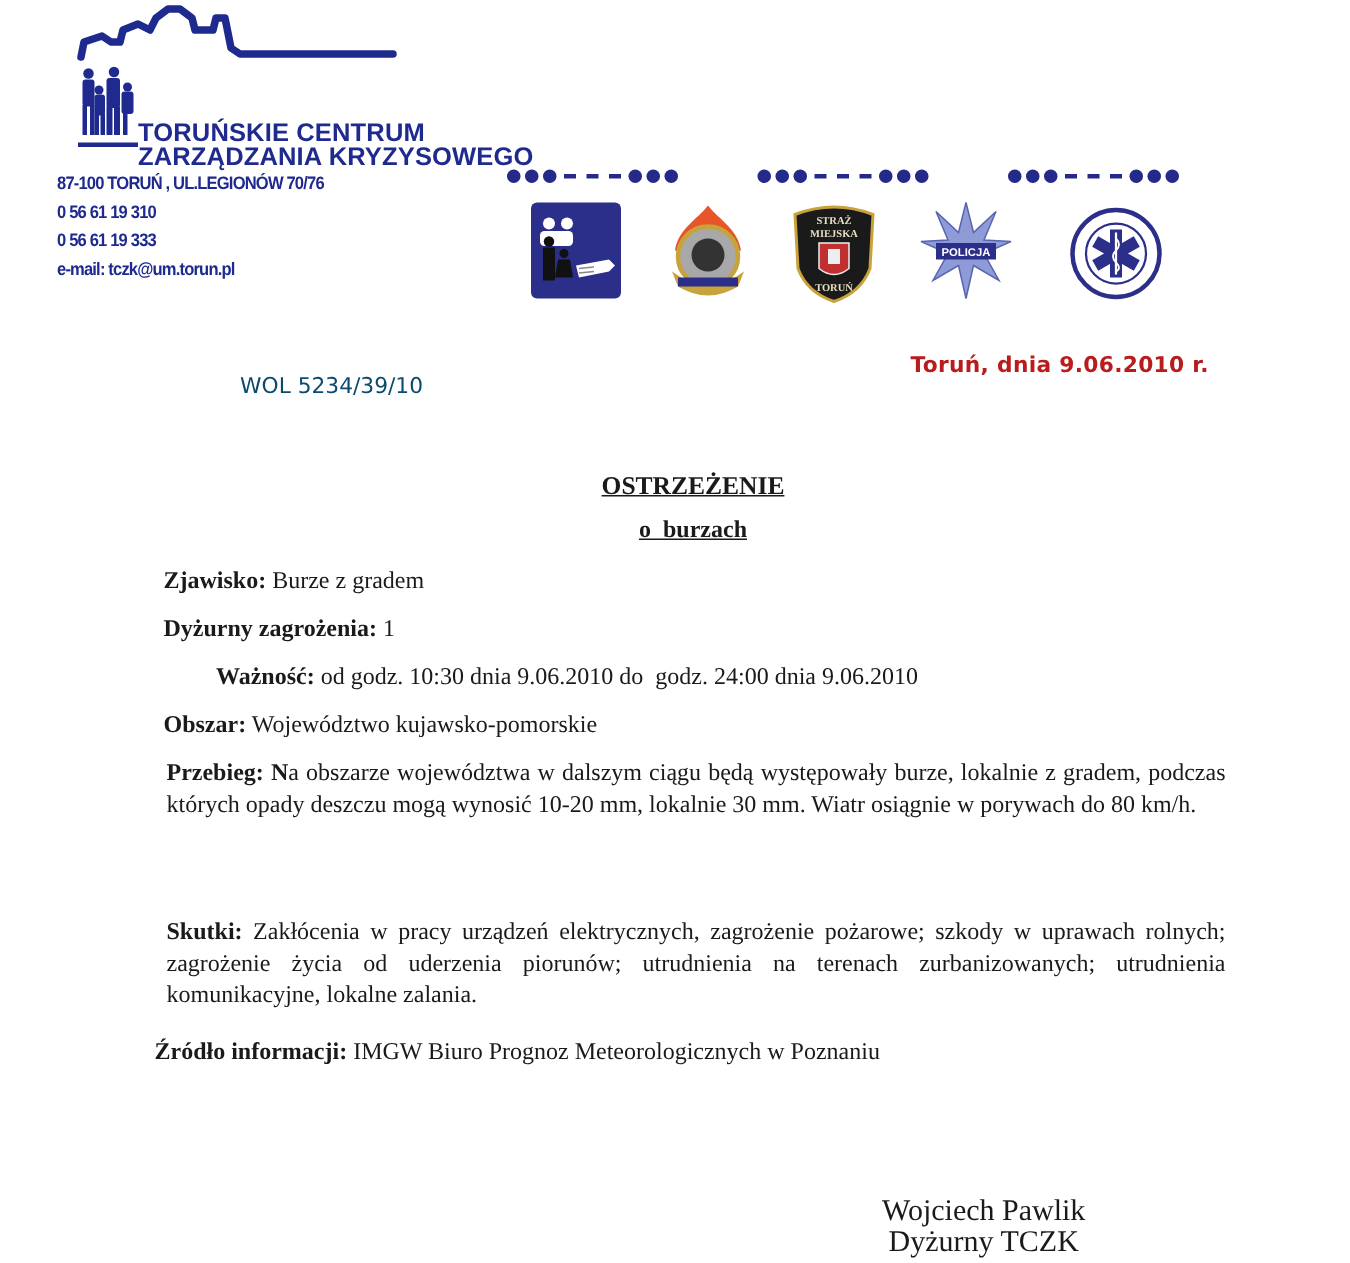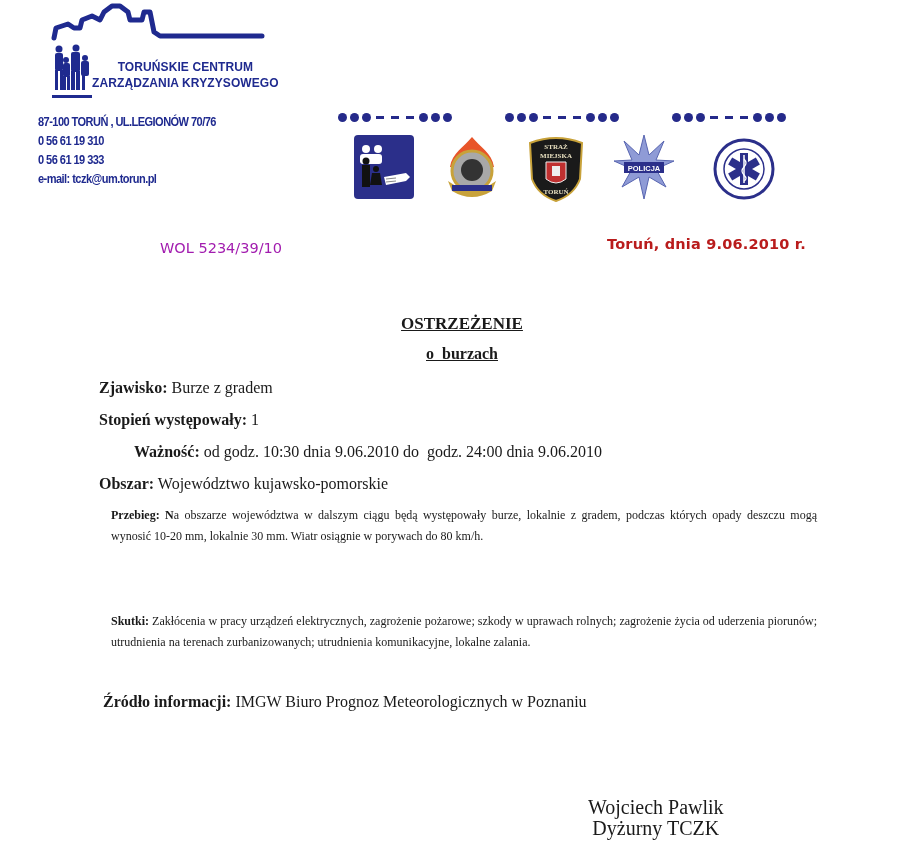--- a/index.html
+++ b/index.html
@@ -2,42 +2,42 @@
 <html><head>
 <meta charset="utf-8">
 <style>
   html, body { margin: 0; padding: 0; background: #ffffff; }
   body { width: 900px; height: 842px; position: relative; overflow: hidden; font-family: "Liberation Serif", serif; color: #1a1a1a; }
   .abs { position: absolute; }
 
   
   .logo-skyline { left: 50px; top: 2px; width: 220px; height: 48px; }
   .logo-people { left: 52px; top: 44px; width: 40px; height: 48px; }
-  .logo-text { left: 92px; top: 59px; font-family: "Liberation Sans", sans-serif; font-weight: bold; font-size: 12px; line-height: 16px; color: #1f2a8f; letter-spacing: 0.1px; text-align: center; }
+  .logo-text { left: 92px; top: 81px; font-family: "Liberation Sans", sans-serif; font-weight: bold; font-size: 17px; line-height: 16px; color: #1f2a8f; letter-spacing: 0.1px; }
   .logo-underline { left: 52px; top: 95px; width: 40px; height: 3px; background: #1f2a8f; }
 
   .contact { left: 38px; top: 113px; font-family: "Liberation Sans", sans-serif; font-weight: bold; font-size: 12px; line-height: 19px; color: #1f2a8f; letter-spacing: -0.6px; transform: scaleX(0.92); transform-origin: left top; }
   .contact div { white-space: nowrap; }
 
   
   .sep { top: 111px; height: 12px; display: flex; align-items: center; gap: 3px; }
   .sep .dot { width: 9px; height: 9px; border-radius: 50%; background: #252a8a; }
   .sep .dash { width: 8px; height: 3px; background: #252a8a; margin: 0 2px; }
 
   .emblem { top: 133px; width: 64px; height: 70px; }
 
   .place-date { left: 607px; top: 236px; font-family: "DejaVu Sans", sans-serif; font-weight: bold; font-size: 14.5px; color: #b91c1c; letter-spacing: 0.2px; }
-  .ref { left: 160px; top: 240px; font-family: "DejaVu Sans", sans-serif; font-size: 14.5px; color: #a21caf; }
+  .ref { left: 160px; top: 250px; font-family: "DejaVu Sans", sans-serif; font-size: 14.5px; color: #0c4a6e; }
 
   .title { left: 0; width: 924px; text-align: center; top: 314px; font-weight: bold; font-size: 17px; text-decoration: underline; }
   .subtitle { left: 0; width: 924px; text-align: center; top: 345px; font-weight: bold; font-size: 16px; text-decoration: underline; }
 
-  .field { left: 99px; font-size: 16px; line-height: 21px; }
+  .field { left: 109px; font-size: 16px; line-height: 21px; }
   .field b { font-weight: bold; }
-  .para { left: 111px; width: 706px; font-size: 12px; line-height: 21px; text-align: justify; }
+  .para { left: 111px; width: 706px; font-size: 16px; line-height: 21px; text-align: justify; }
 
   .signature { left: 588px; top: 797px; font-size: 20px; line-height: 21px; text-align: center; }
 </style>
 </head>
 <body>
 
 <svg class="abs logo-skyline" viewBox="0 0 220 48">
   <path d="M4 36 L6 26 L18 22 L24 26 L30 26 L32 18 L42 14 L50 18 L54 10 L62 4 L70 4 L78 10 L80 18 L92 18 L94 10 L100 10 L104 30 L110 34 L212 34" fill="none" stroke="#1f2a8f" stroke-width="5" stroke-linejoin="round" stroke-linecap="round"></path>
 </svg>
 <svg class="abs logo-people" viewBox="0 0 40 48">
@@ -160,21 +160,21 @@
 </svg>
 
 <div class="abs place-date">Toruń, dnia 9.06.2010 r.</div>
 <div class="abs ref">WOL 5234/39/10</div>
 
 <div class="abs title">OSTRZEŻENIE</div>
 <div class="abs subtitle" style="white-space:pre;">o  burzach</div>
 
 <div class="abs field" style="top:377px;"><b>Zjawisko:</b><span> Burze z gradem</span></div>
 
-<div class="abs field" style="top:409px;"><b>Stopień występowały:</b><span> 1</span></div>
+<div class="abs field" style="top:409px;"><b>Dyżurny zagrożenia:</b><span> 1</span></div>
 
 <div class="abs field" style="top:441px;margin-left:35px;"><b>Ważność:</b><span style="white-space:pre;"> od godz. 10:30 dnia 9.06.2010 do  godz. 24:00 dnia 9.06.2010</span></div>
 
 <div class="abs field" style="top:473px;"><b>Obszar:</b><span> Województwo kujawsko-pomorskie</span></div>
 
 <div class="abs para" style="top:505px;"><b>Przebieg:</b><b> N</b><span>a obszarze województwa w dalszym ciągu będą występowały burze, lokalnie z gradem, podczas których opady deszczu mogą wynosić 10-20 mm, lokalnie 30 mm. Wiatr osiągnie w porywach do 80 km/h.</span></div>
 
 <div class="abs para" style="top:611px;"><b>Skutki:</b><span> Zakłócenia w pracy urządzeń elektrycznych, zagrożenie pożarowe; szkody w uprawach rolnych; zagrożenie życia od uderzenia piorunów; utrudnienia na terenach zurbanizowanych; utrudnienia komunikacyjne, lokalne zalania.</span></div>
 
 <div class="abs field" style="left:103px; top:691px;"><b>Źródło informacji:</b><span> IMGW Biuro Prognoz Meteorologicznych w Poznaniu</span></div>

